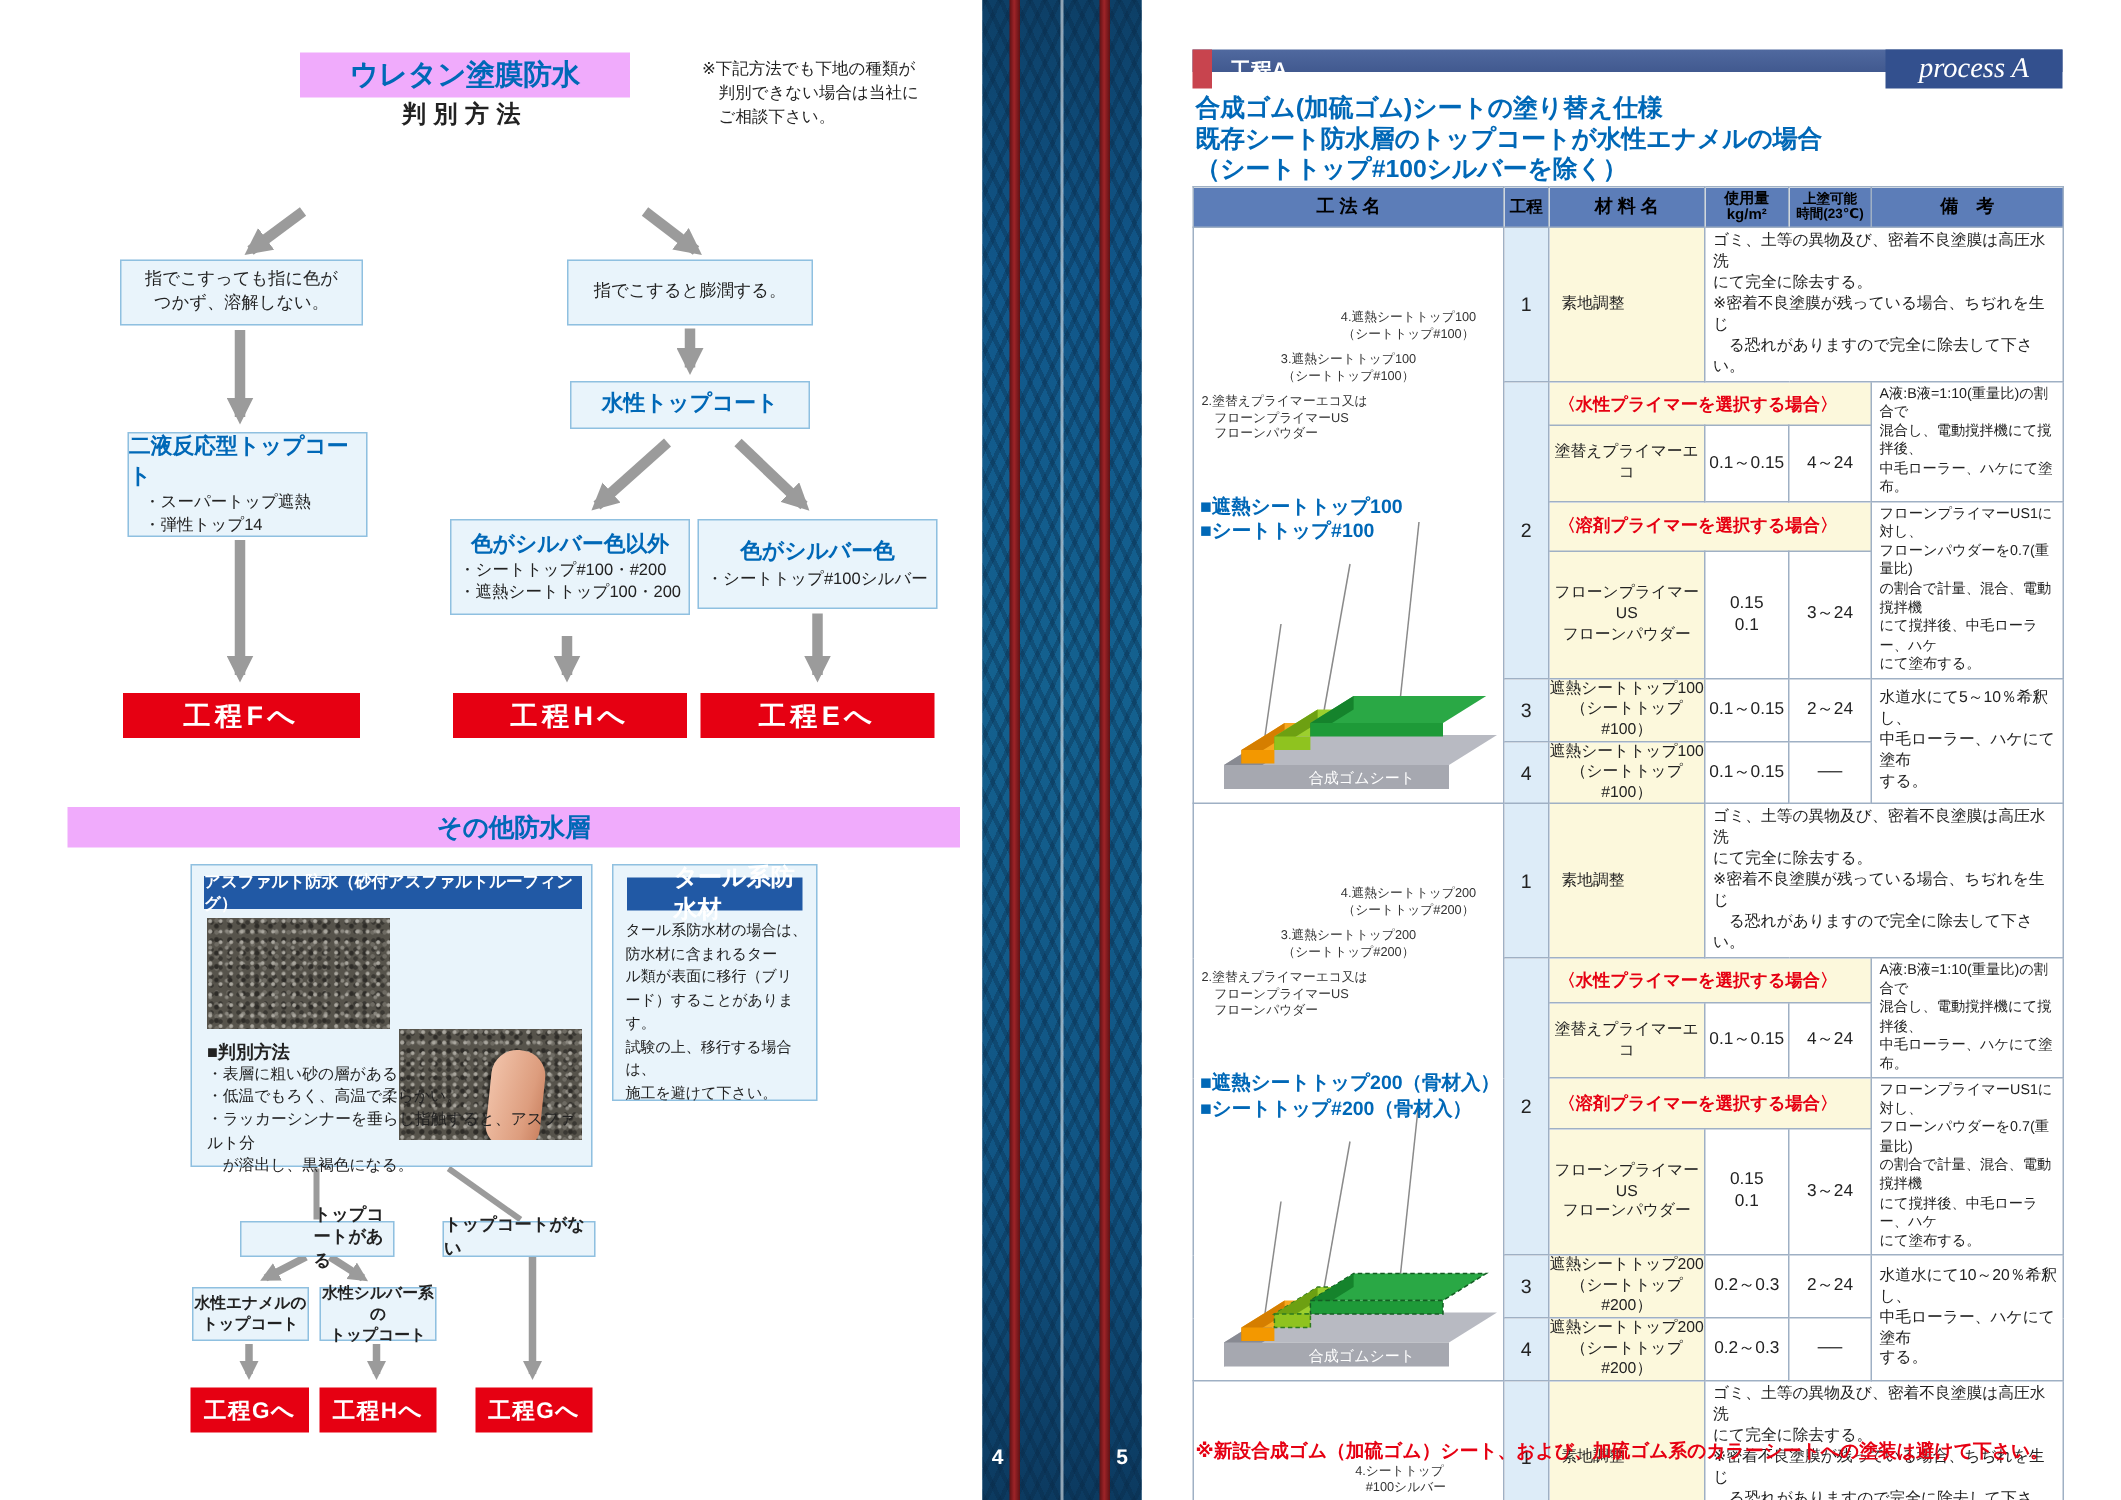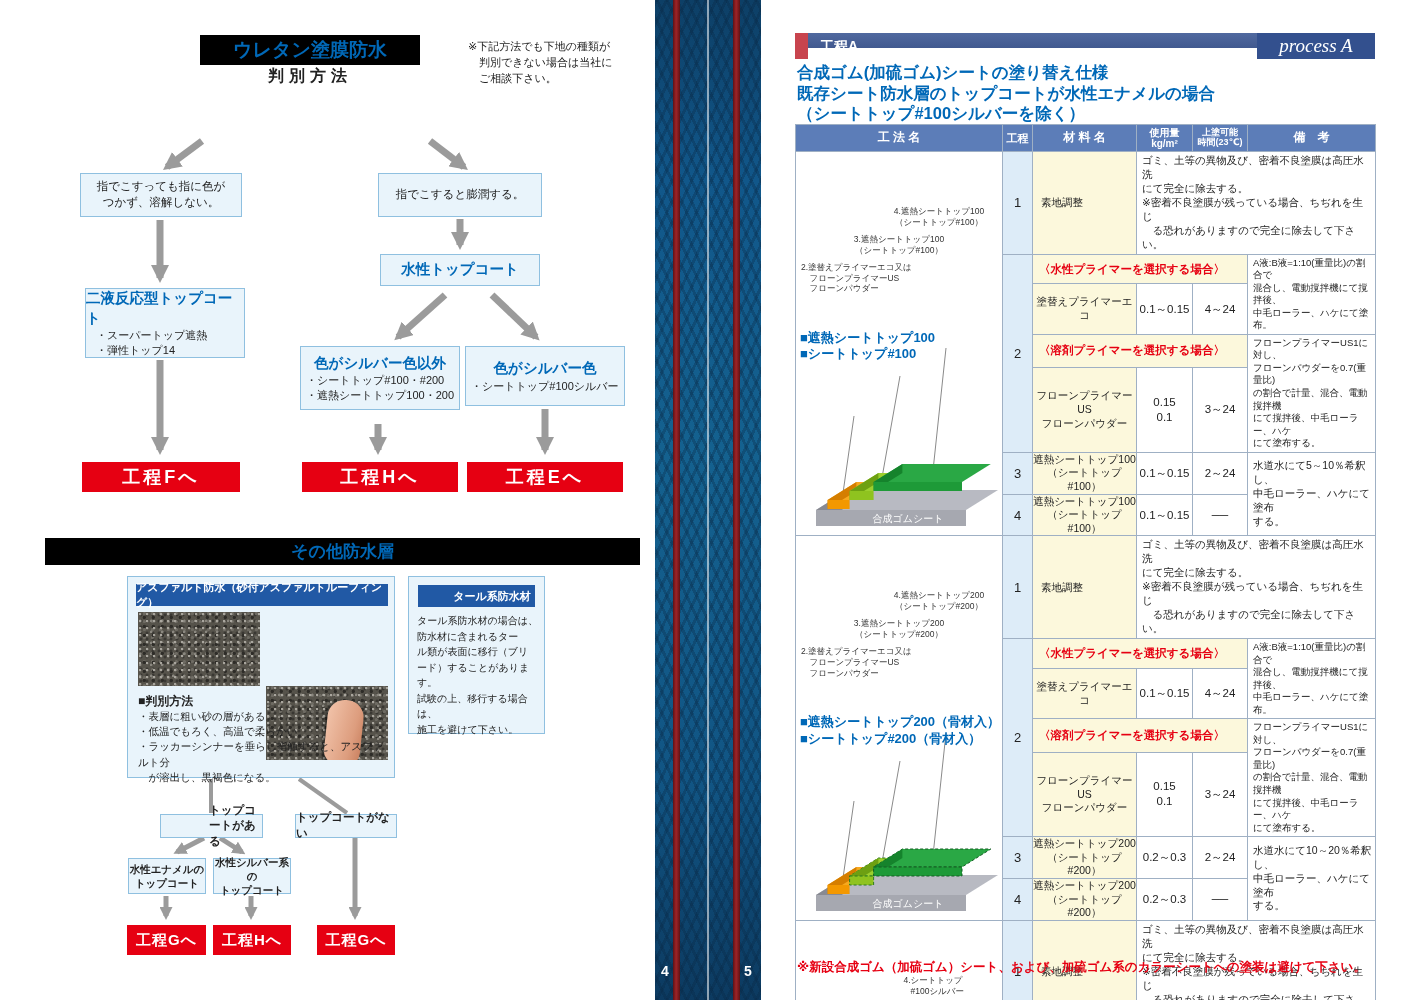--- a/index.html
+++ b/index.html
@@ -4,21 +4,21 @@
 <style>
   * { margin:0; padding:0; box-sizing:border-box; }
   html,body { width:1414px; height:1000px; background:#ffffff;
     font-family:"Liberation Sans","DejaVu Sans",sans-serif; color:#222; }
   #page { position:relative; width:1414px; height:1000px; overflow:hidden; background:#fff; }
   .abs { position:absolute; }
   .pre { white-space:pre-line; }
   .ctr { text-align:center; }
 
   
-  .banner { background:#000000; color:#0068b7; font-weight:bold; display:flex; align-items:center; justify-content:center; }
+  .banner { background:#f0abfc; color:#0068b7; font-weight:bold; display:flex; align-items:center; justify-content:center; }
   .fnode { background:#e9f4fb; border:1px solid #8fc0e0; display:flex; flex-direction:column; align-items:center; justify-content:center; font-size:11.5px; line-height:1.35; }
   .fnode .t { color:#0068b7; font-weight:bold; font-size:14.5px; }
   .fnode .items { font-size:11px; line-height:1.3; align-self:flex-start; padding-left:10px; }
   .proc { background:#e60012; color:#fff; font-weight:bold; font-size:18px; letter-spacing:3px; display:flex; align-items:center; justify-content:center; }
   .boxhdr { background:#2159a5; color:#fff; font-weight:bold; font-size:11px; display:flex; align-items:center; justify-content:center; }
   .photo { background-color:#56534b;
     background-image:
       radial-gradient(circle at 30% 30%, #a9a69e 0 1px, transparent 1.6px),
       radial-gradient(circle at 70% 60%, #2e2c28 0 1.3px, transparent 2px),
       radial-gradient(circle at 20% 80%, #8a877f 0 1px, transparent 1.6px),
@@ -26,21 +26,21 @@
       radial-gradient(circle at 50% 50%, #3a3833 0 1.2px, transparent 1.8px);
     background-size:7px 7px,9px 9px,11px 11px,8px 8px,6px 6px; position:relative; overflow:hidden; }
   .finger { position:absolute; width:36px; height:64px; right:26px; top:14px;
     background:linear-gradient(100deg,#f2c4ab,#dd9d7e 70%,#c9805f);
     border-radius:17px 17px 12px 12px; transform:rotate(6deg);
     box-shadow:-2px 2px 3px rgba(0,0,0,.45); }
 
   
   table.spec { border-collapse:collapse; table-layout:fixed; width:580px; }
   table.spec th, table.spec td { border:1px solid #9fb0c4; vertical-align:middle; overflow:hidden; }
-  table.spec th { background:#5c7db8; color:#ffffff; font-weight:bold; font-size:12px; line-height:1.1; }
+  table.spec th { background:#5c7db8; color:#000000; font-weight:bold; font-size:12px; line-height:1.1; }
   td.step { background:#ddecf8; text-align:center; font-size:13px; }
   td.mat  { background:#fcf8dc; text-align:center; font-size:10.5px; line-height:1.3; }
   td.mat.left { text-align:left; padding-left:8px; }
   td.case { background:#fcf8dc; color:#e60012; font-weight:bold; font-size:11.5px; padding-left:6px; }
   td.num  { text-align:center; font-size:11.5px; line-height:1.3; }
   td.rmk  { font-size:10.5px; line-height:1.33; padding:2px 3px 2px 5px; vertical-align:middle; }
   td.rmk.narrow { font-size:9.5px; line-height:1.32; }
   td.method { vertical-align:top; position:relative; padding:0; }
   .secnames { color:#0068b7; font-weight:bold; font-size:13px; line-height:1.25; padding:5px 0 0 4px; position:relative; z-index:1; }
   .dlbl { position:absolute; font-size:8.5px; line-height:1.25; color:#333; z-index:1; }
@@ -148,21 +148,21 @@
       <div class="finger"></div>
     </div>
     <div class="abs" style="left:10px;top:116px;font-size:12px;font-weight:bold;">■判別方法</div>
     <div class="abs pre" style="left:10px;top:132px;width:256px;font-size:10.5px;line-height:1.45;">・表層に粗い砂の層がある。
 ・低温でもろく、高温で柔らかい。
 ・ラッカーシンナーを垂らし指触すると、アスファルト分
 　が溶出し、黒褐色になる。</div>
   </div>
 
   <div class="abs" style="left:408px;top:576px;width:137px;height:158px;background:#e9f4fb;border:1px solid #8fc0e0;">
-    <div class="abs boxhdr" style="left:9px;top:8px;width:117px;height:22px;font-size:11px;padding-left:31px;">
+    <div class="abs boxhdr" style="left:9px;top:8px;width:117px;height:22px;font-size:16px;padding-left:31px;">
       <span>タール系防水材</span>
     </div>
     <div class="abs pre" style="left:8px;top:36px;width:124px;font-size:10px;line-height:1.55;">タール系防水材の場合は、
 防水材に含まれるター
 ル類が表面に移行（ブリ
 ード）することがあります。
 試験の上、移行する場合は、
 施工を避けて下さい。</div>
   </div>
 

